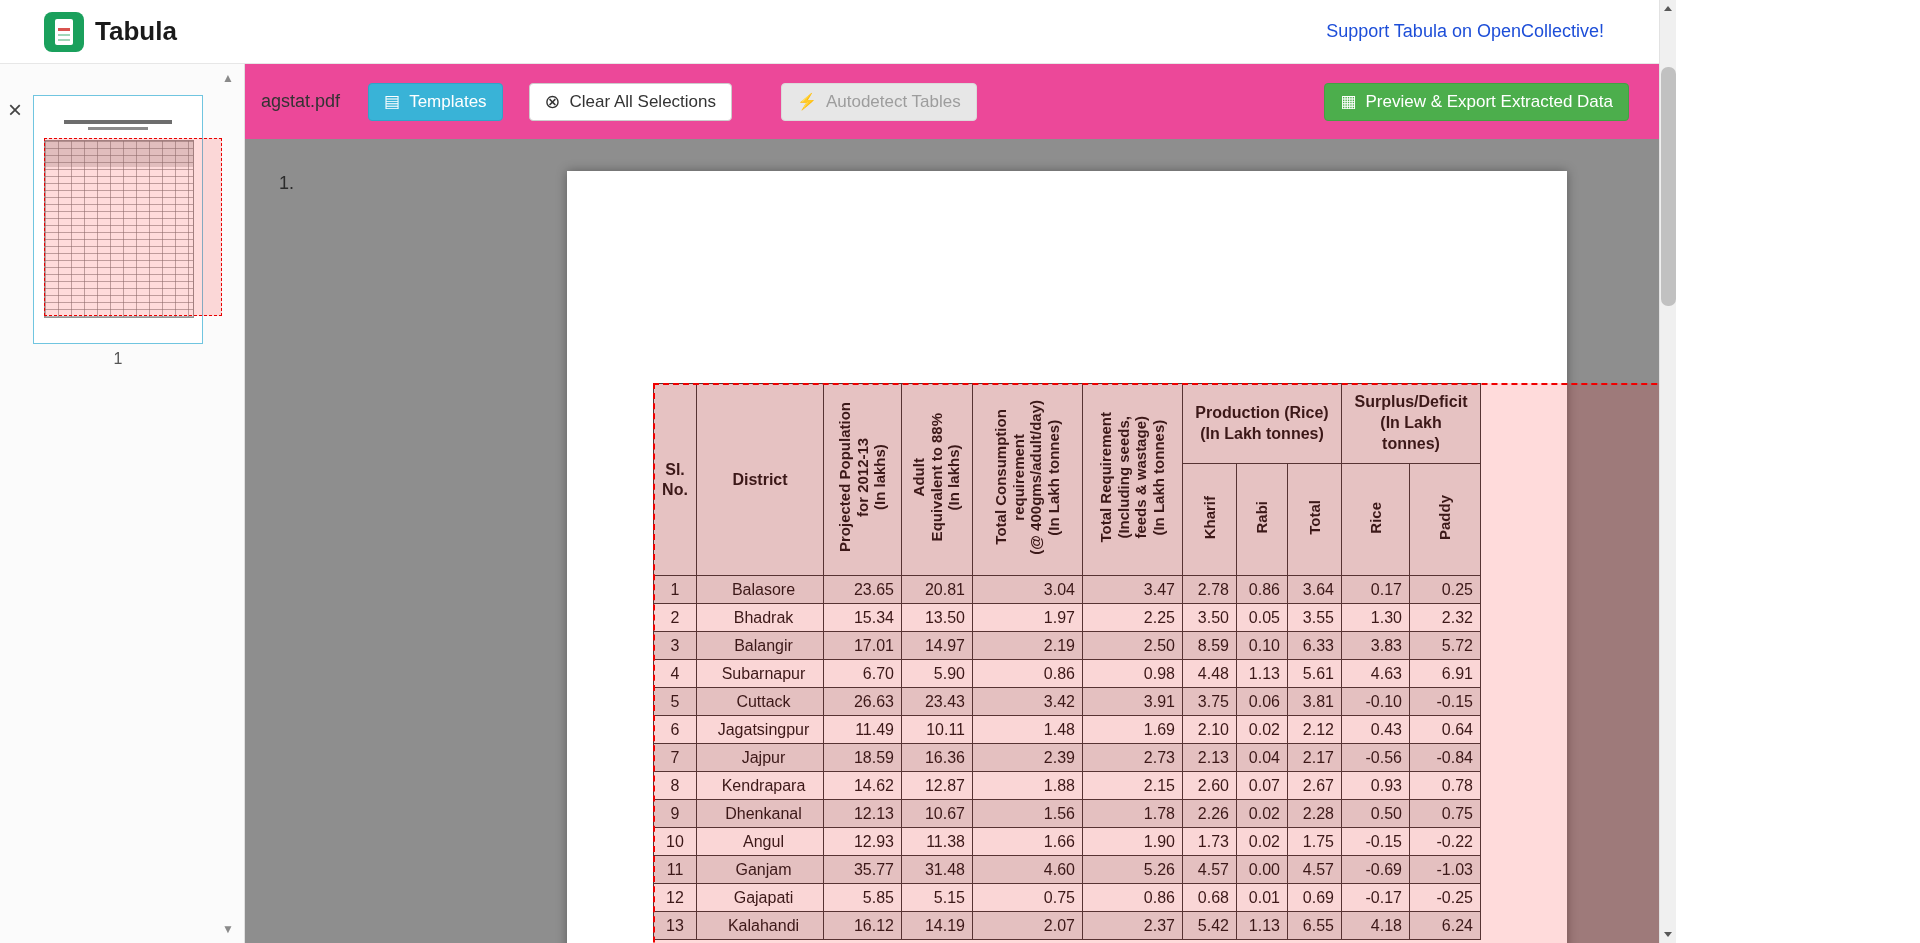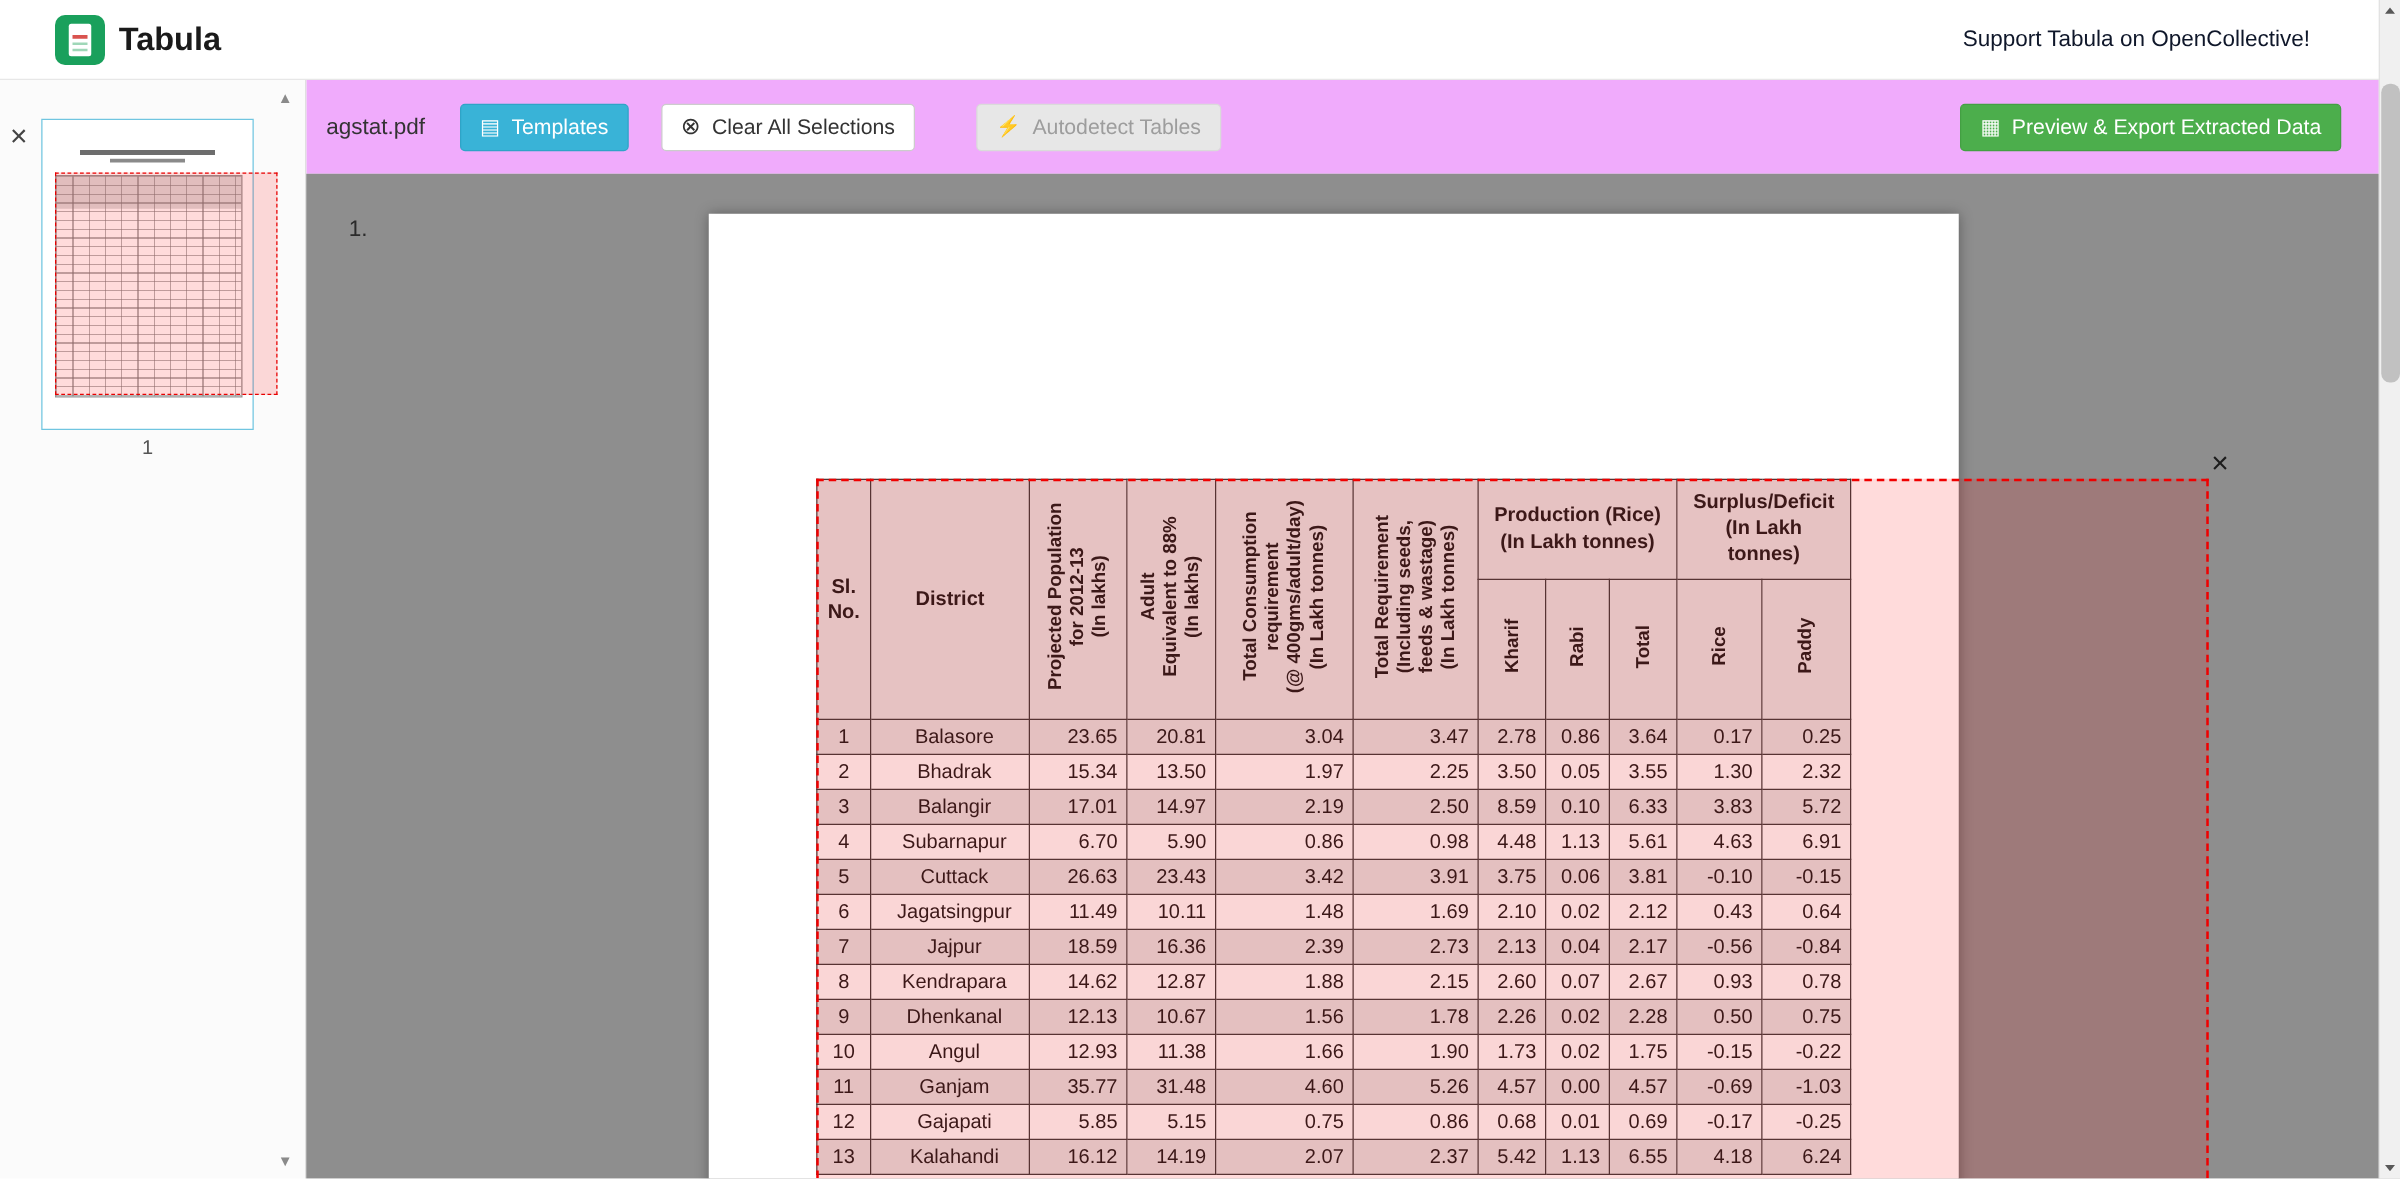--- a/index.html
+++ b/index.html
@@ -1,32 +1,32 @@
 <!DOCTYPE html>
 <html><head>
 <meta charset="utf-8">
 <style>
   * { box-sizing: border-box; margin: 0; padding: 0; }
   html, body { width: 1920px; height: 943px; overflow: hidden; }
   body { font-family: "Liberation Sans", sans-serif; background: #fff; }
-  .app { position: relative; width: 1920px; height: 943px; overflow: hidden; background: #fff; }
+  .app { position: relative; width: 1676px; height: 943px; overflow: hidden; background: #fff; }
 
   
   .navbar { height: 64px; background: #fff; border-bottom: 1px solid #e7e7e7;
             display: flex; align-items: center; padding: 0 72px 0 44px; position: relative; z-index: 5; }
   .brand { display: flex; align-items: center; cursor: pointer; }
   .logo { width: 40px; height: 40px; background: #1aa05c; border-radius: 8px; position: relative; flex: none; }
   .logo-page { position: absolute; left: 11px; top: 7px; width: 18px; height: 26px; background: #fff; border-radius: 2px; }
   .logo-page::before { content: ""; position: absolute; left: 3px; top: 9px; width: 12px; height: 3px; background: #d9534f; }
   .logo-page::after  { content: ""; position: absolute; left: 3px; top: 15px; width: 12px; height: 2px; background: #9fd7b8;
                        box-shadow: 0 5px 0 #9fd7b8; }
   .brand-text { font-size: 26px; font-weight: bold; color: #1a1a1a; margin-left: 11px; }
   .nav-items { display: flex; list-style: none; margin-left: 38px; }
   .nav-item { padding: 0 18px; font-size: 18px; color: #767676; cursor: pointer; white-space: nowrap; }
-  .support { margin-left: auto; font-size: 18px; color: #0f172a; cursor: pointer; white-space: nowrap; }
+  .support { margin-left: auto; font-size: 18px; color: #1d4ed8; cursor: pointer; white-space: nowrap; }
 
   
   .body-row { display: flex; height: 879px; }
   .sidebar { width: 245px; background: #fbfbfb; border-right: 1px solid #e0e0e0; position: relative; flex: none; }
   .main-col { flex: 1; display: flex; flex-direction: column; min-width: 0; }
 
   
   .thumb-close { position: absolute; left: 8px; top: 34px; font-size: 24px; line-height: 1; color: #444; cursor: pointer; }
   .thumb-wrap { position: absolute; left: 33px; top: 31px; width: 170px; height: 249px; }
   .thumb-page { position: absolute; inset: 0; background: #fff; border: 1px solid #70c5e0; }
@@ -41,21 +41,21 @@
                          background: rgba(130,130,130,.28); }
   .thumb-selection { position: absolute; left: 11px; top: 43px; width: 178px; height: 178px;
                      border: 1px dashed #e80000; background: rgba(255,0,0,.14); z-index: 2; }
   .thumb-label { position: absolute; left: 33px; top: 286px; width: 170px; text-align: center;
                  font-size: 16px; color: #555; }
   .side-arrow { position: absolute; right: 10px; font-size: 12px; color: #8a8a8a; cursor: pointer; line-height: 1; }
   .side-arrow.up { top: 8px; }
   .side-arrow.down { bottom: 8px; }
 
   
-  .toolbar { height: 75px; background: #f0abfc; display: flex; align-items: center;
+  .toolbar { height: 75px; background: #ec4899; display: flex; align-items: center;
              padding: 0 47px 0 16px; flex: none; }
   .filename { font-size: 18px; color: #333; margin-right: 28px; white-space: nowrap; }
   .btn { display: inline-flex; align-items: center; gap: 9px; height: 38px; padding: 0 15px;
          border-radius: 4px; font-size: 17px; font-family: inherit; cursor: pointer;
          border: 1px solid transparent; white-space: nowrap; }
   .btn .icon { line-height: 1; }
   .btn-templates { background: #39b3d7; border-color: #2fa4c7; color: #fff; }
   .btn-templates .icon { font-size: 17px; }
   .btn-clear { background: #fff; border-color: #ccc; color: #333; margin-left: 26px; }
   .btn-clear .icon { font-size: 19px; }

